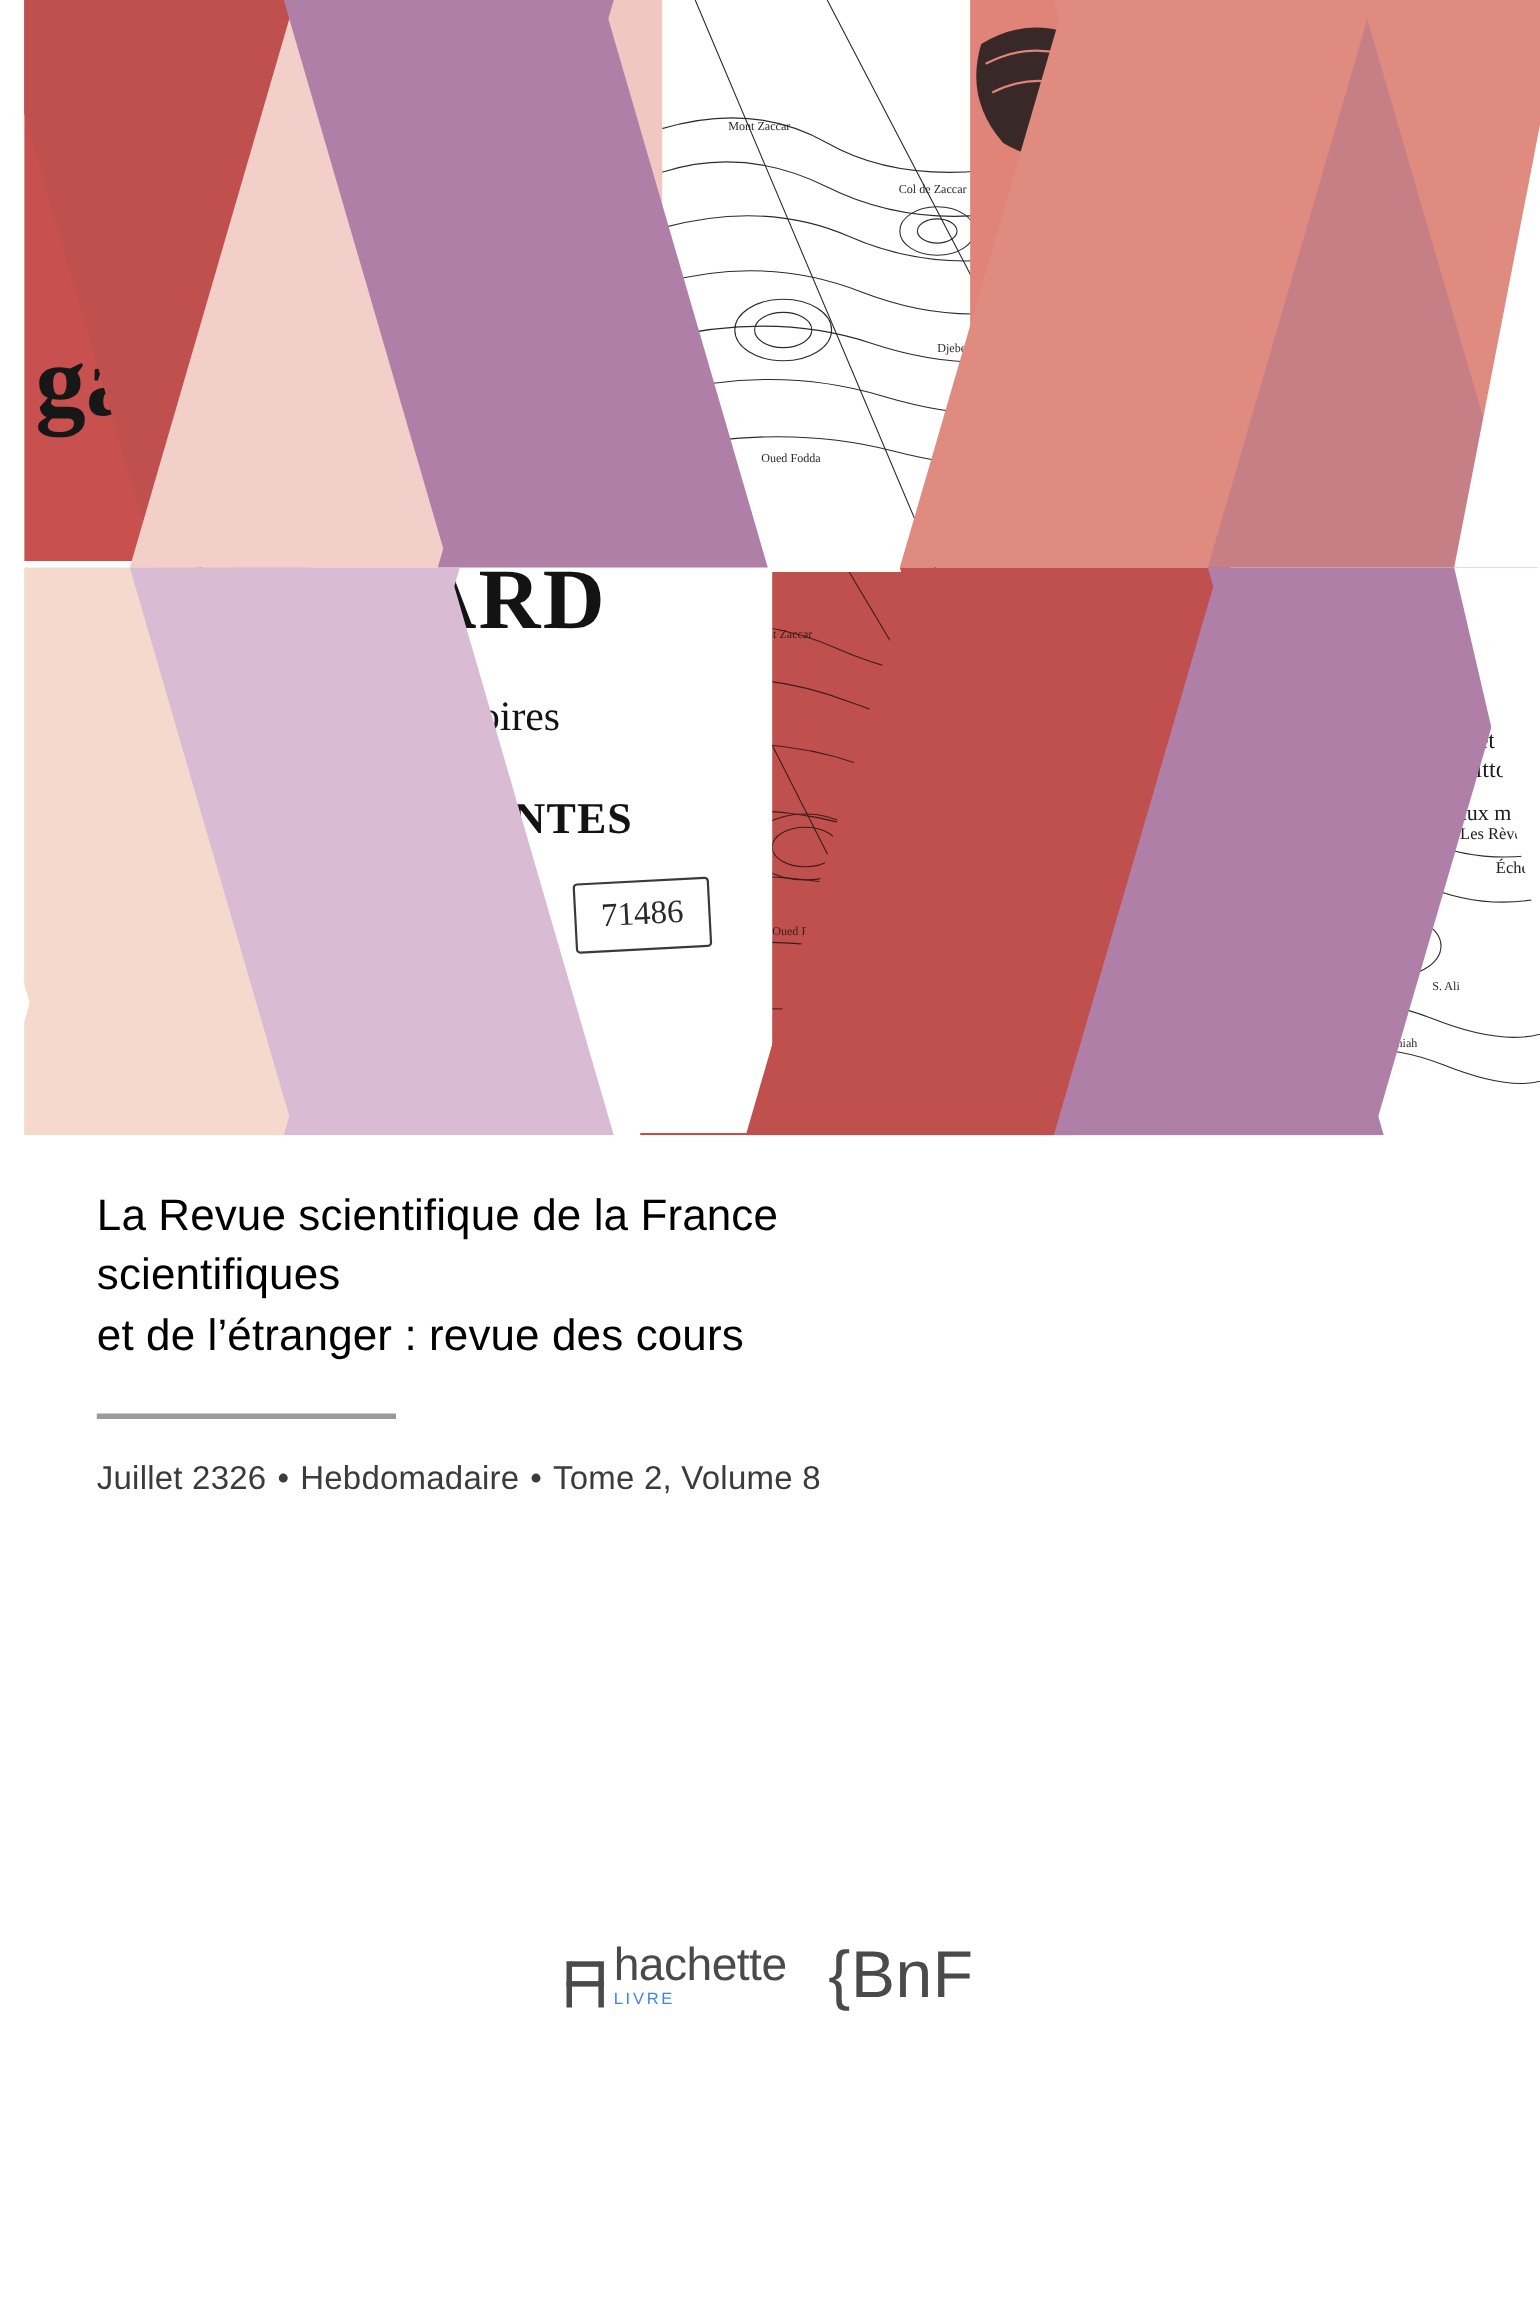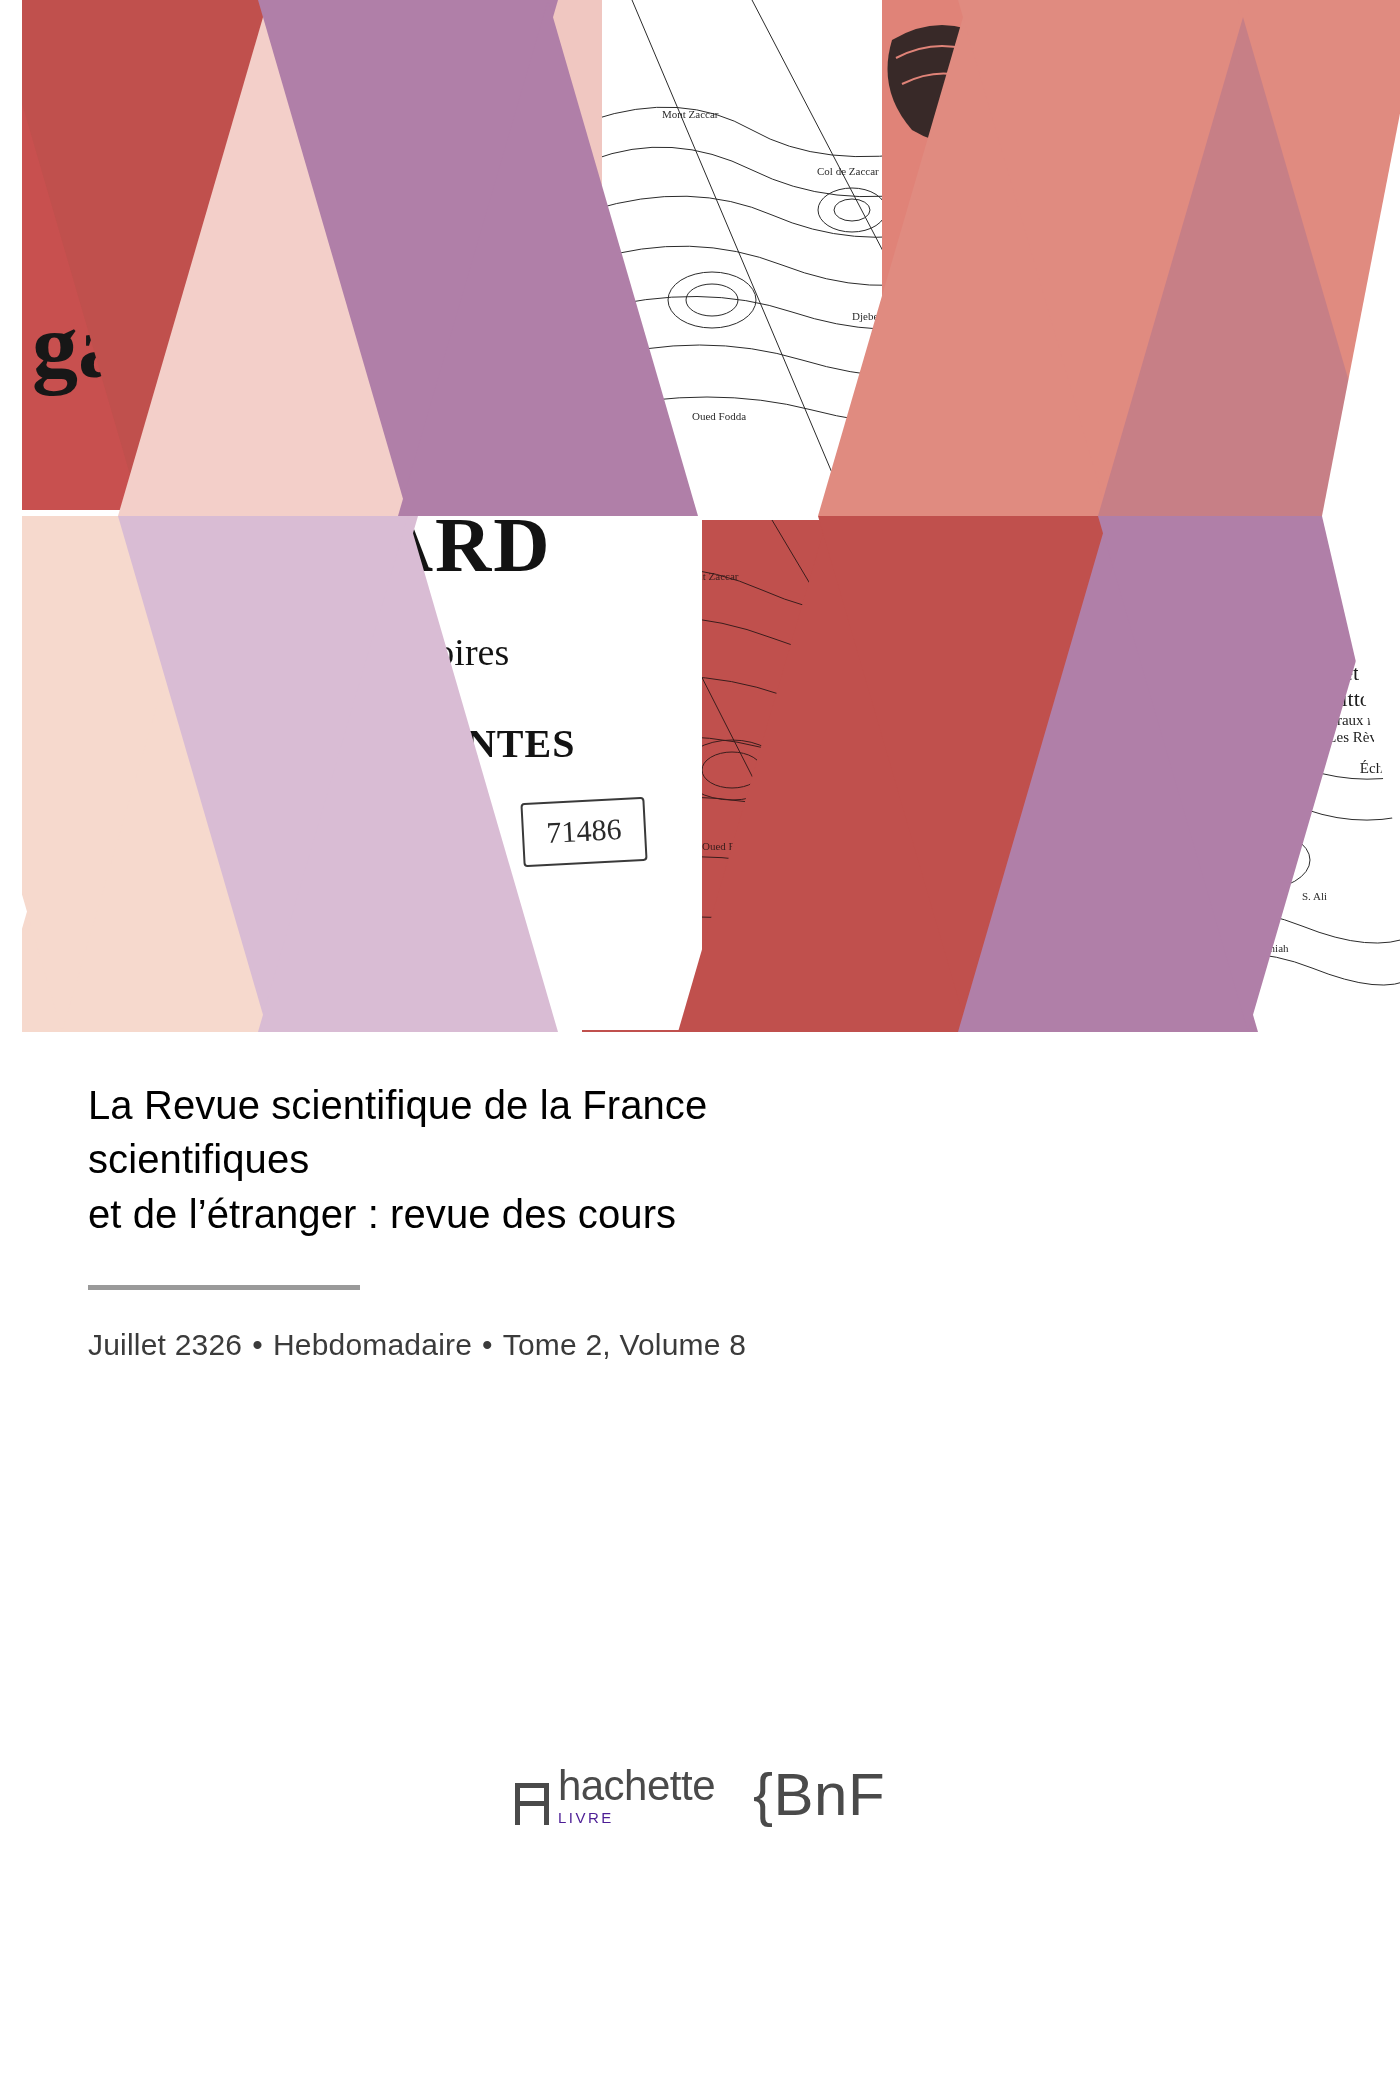--- a/index.html
+++ b/index.html
@@ -152,21 +152,21 @@
   }
   .src-g .legend {
     position: absolute;
     right: 8px; top: 40px;
     text-align: right;
     font-family: "Liberation Serif", serif;
     color: #1d1d1d;
   }
   .src-g .legend .l1 { font-size: 30px; }
   .src-g .legend .l2 { font-size: 22px; }
-  .src-g .legend .l3 { font-size: 15px; margin-top: 0; }
+  .src-g .legend .l3 { font-size: 20px; margin-top: 16px; }
   .src-g .legend .l4 { font-size: 15px; }
   .src-g .legend .l5 { font-size: 15px; margin-top: 14px; }
 
   .map-lines { position: absolute; inset: 0; }
 
   
   .tri {
     position: absolute;
     width: 0; height: 0;
   }
@@ -231,21 +231,21 @@
   .hachette .mark .h1 { left: 0; top: 18px; width: 34px; height: 5px; }
   .hachette .mark .cap { left: 4px; top: 0; width: 26px; height: 5px; }
   .hachette .words { line-height: 1; }
   .hachette .w1 {
     font-size: 42px;
     color: #4a4a4a;
     letter-spacing: -0.5px;
   }
   .hachette .w2 {
     font-size: 15px;
-    color: #4c1d95;
+    color: #3b82f6;
     letter-spacing: 2.5px;
     margin-top: 3px;
   }
   .bnf {
     font-size: 60px;
     color: #4a4a4a;
     letter-spacing: 0.5px;
   }
 </style>
 </head>

